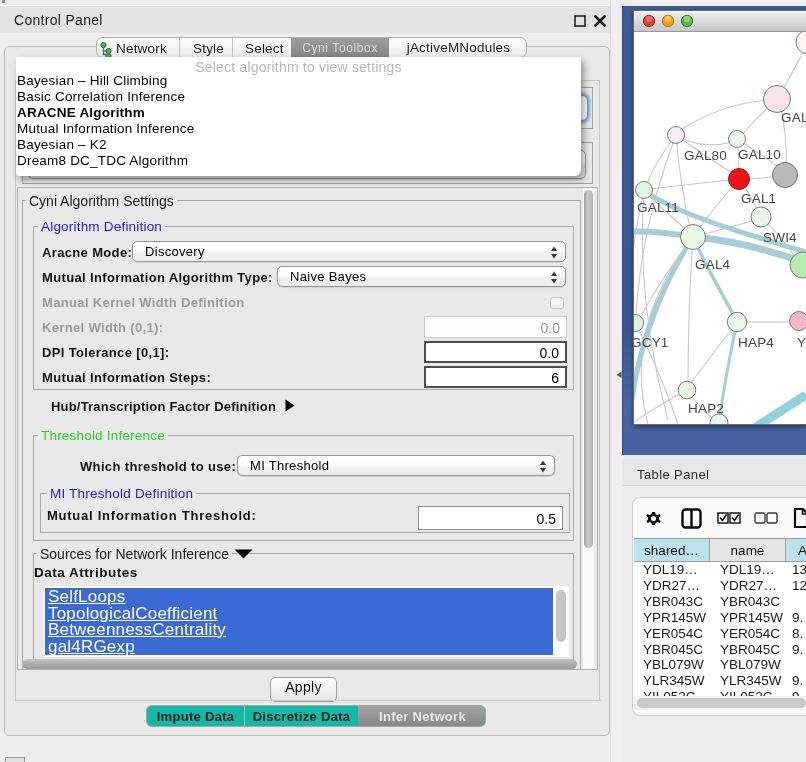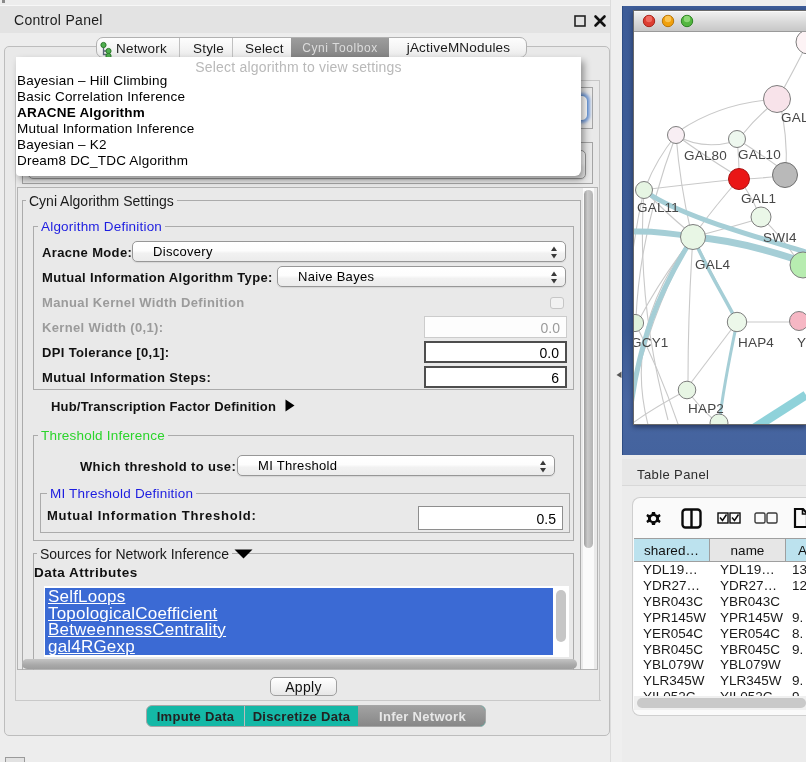--- a/index.html
+++ b/index.html
@@ -5,21 +5,21 @@
 * { margin:0; padding:0; box-sizing:border-box; }
 html,body { width:806px; height:762px; overflow:hidden; }
 body { font-family:"Liberation Sans", sans-serif; background:#ededed; position:relative; }
 .abs { position:absolute; }
 .lbl { font-size:13px; font-weight:bold; letter-spacing:0.35px; color:#111; white-space:nowrap; }
 .combo {
   position:absolute; border:1px solid #979797; border-radius:5px;
   background:linear-gradient(#ffffff 0%, #fdfdfd 45%, #f1f1f1 60%, #ececec 100%);
   box-shadow:0 1px 1px rgba(0,0,0,0.08);
 }
-.combo .ctext { position:absolute; left:20px; top:3px; font-size:13px; letter-spacing:0.3px; color:#000; }
+.combo .ctext { position:absolute; left:12px; top:3px; font-size:13px; letter-spacing:0.3px; color:#000; }
 .combo svg.arr { position:absolute; }
 .tfield { position:absolute; background:#fff; }
 .tfield span { position:absolute; right:6px; font-size:14px; }
 .gbox { position:absolute; border:1px solid #ababab; }
 .gtitle { position:absolute; background:#e9e9e9; padding:0 3px; white-space:nowrap; }
 </style>
 </head>
 <body>
 
 <div class="abs" style="left:0;top:0;width:610px;height:762px;background:#ededed;"></div>
@@ -122,21 +122,21 @@
 <div class="abs" style="left:44px;top:586px;width:525px;height:71px;background:#fff;"></div>
 <div class="abs" style="left:45px;top:588px;width:508px;height:67px;background:#3b6ad4;"></div>
 <div class="abs" style="left:48px;top:589px;font-size:17px;letter-spacing:0.2px;color:#fff;line-height:16.5px;text-decoration:underline;">SelfLoops<br>TopologicalCoefficient<br>BetweennessCentrality<br>gal4RGexp</div>
 <div class="abs" style="left:556px;top:590px;width:10px;height:52px;background:#c6c6c6;border-radius:5px;"></div>
 
 <div class="abs" style="left:583px;top:188px;width:11px;height:481px;background:#fafafa;"></div>
 <div class="abs" style="left:584px;top:190px;width:9px;height:358px;background:linear-gradient(90deg,#9e9e9e,#c9c9c9 40%,#b3b3b3);border-radius:4.5px;"></div>
 
 <div class="abs" style="left:22px;top:659px;width:555px;height:10px;background:linear-gradient(#c4c4c4,#a8a8a8 60%,#9e9e9e);border-radius:5px;"></div>
 
-<div class="abs" style="left:270px;top:677px;width:67px;height:19px;border:1px solid #9f9f9f;border-radius:5px;background:linear-gradient(#ffffff,#f2f2f2 55%,#e7e7e7);text-align:center;">
+<div class="abs" style="left:270px;top:677px;width:67px;height:25px;border:1px solid #9f9f9f;border-radius:5px;background:linear-gradient(#ffffff,#f2f2f2 55%,#e7e7e7);text-align:center;">
   <span style="font-size:14px;letter-spacing:0.3px;color:#111;line-height:18px;">Apply</span>
 </div>
 
 <div class="abs" style="left:15px;top:700px;width:586px;height:1px;background:#c9c9c9;"></div>
 
 <div class="abs" style="left:146px;top:705px;width:340px;height:22px;border:1px solid #a6a6a6;border-radius:6px;background:#14b8a6;overflow:hidden;">
   <div class="abs" style="left:0;top:0;width:97px;height:22px;text-align:center;"><span style="font-size:13px;letter-spacing:0.3px;font-weight:bold;color:#222;line-height:21px;">Impute Data</span></div>
   <div class="abs" style="left:97px;top:0;width:1px;height:22px;background:#bcbcbc;"></div>
   <div class="abs" style="left:98px;top:0;width:113px;height:22px;text-align:center;"><span style="font-size:13px;letter-spacing:0.3px;font-weight:bold;color:#222;line-height:21px;">Discretize Data</span></div>
   <div class="abs" style="left:211px;top:0;width:129px;height:22px;text-align:center;background:linear-gradient(#a2a2a2,#858585);"><span style="font-size:13px;letter-spacing:0.3px;font-weight:bold;color:#e8e8e8;line-height:21px;">Infer Network</span></div>

